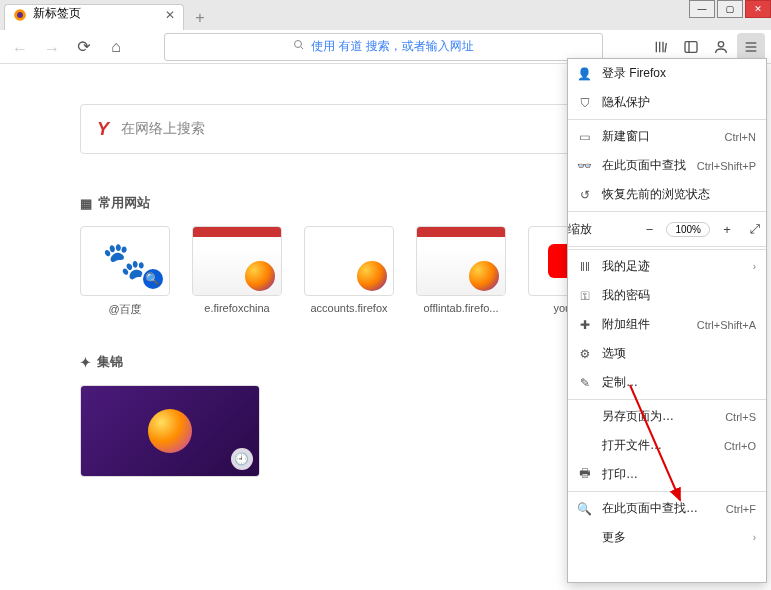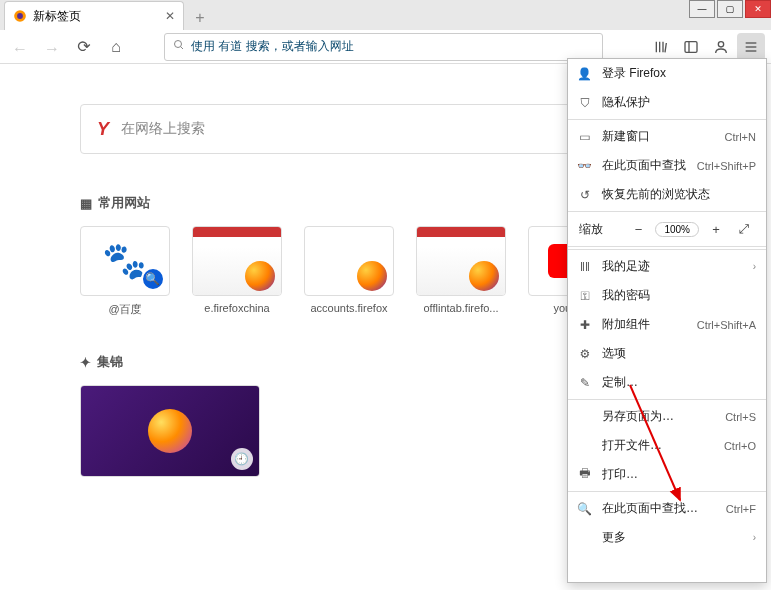--- a/index.html
+++ b/index.html
@@ -5,29 +5,29 @@
 * { margin: 0; padding: 0; box-sizing: border-box; font-family: "Microsoft YaHei", "Segoe UI", sans-serif; }
 body { width: 771px; height: 590px; background: #fff; overflow: hidden; position: relative; }
 
 .window-controls { position: absolute; top: 0; right: 0; display: flex; }
 .win-btn { width: 26px; height: 18px; border: 1px solid #888; margin-left: 2px; display: flex; align-items: center; justify-content: center; font-size: 9px; cursor: pointer; }
 .win-min { background: #eee; }
 .win-max { background: #eee; }
 .win-close { background: #e04040; color: #fff; border-color: #c03030; }
 
 .tab-strip { height: 30px; background: #e8e8e8; display: flex; align-items: flex-end; padding-left: 4px; padding-top: 4px; }
-.tab { background: #fff; border: 1px solid #ccc; border-bottom: none; border-radius: 4px 4px 0 0; height: 26px; padding: 14px 8px; display: flex; align-items: center; gap: 6px; font-size: 12px; width: 180px; }
+.tab { background: #fff; border: 1px solid #ccc; border-bottom: none; border-radius: 4px 4px 0 0; height: 26px; padding: 8px 8px; display: flex; align-items: flex-end; gap: 6px; font-size: 12px; width: 180px; }
 .tab .fav { width: 14px; height: 14px; color: #ff9500; }
 .tab .close { margin-left: auto; font-size: 12px; color: #666; cursor: pointer; }
 .new-tab-btn { width: 24px; height: 24px; color: #888; display: flex; align-items: center; justify-content: center; font-size: 16px; margin-left: 4px; }
 
 .toolbar { height: 34px; border-bottom: 1px solid #ddd; display: flex; align-items: center; padding: 0 6px; gap: 4px; }
 .nav-btn { width: 28px; height: 28px; display: flex; align-items: center; justify-content: center; color: #555; cursor: pointer; border-radius: 4px; }
 .nav-btn.disabled { color: #ccc; }
-.addr-bar { flex: 1; height: 28px; border: 1px solid #ccc; border-radius: 3px; display: flex; align-items: center; padding: 0 8px; margin: 0 40px 0 30px; gap: 6px; color: #0c4a6e; font-size: 12px; }
+.addr-bar { flex: 1; height: 28px; border: 1px solid #ccc; border-radius: 3px; display: flex; align-items: center; padding: 0 8px; margin: 0 40px 0 30px; gap: 6px; color: #3b82f6; font-size: 12px; justify-content: center; }
 .toolbar-right { display: flex; gap: 2px; margin-left: auto; }
 .menu-btn.active { background: #ddd; }
 
 .content { padding: 40px 80px; position: relative; }
 .search-hero { border: 1px solid #ddd; border-radius: 4px; height: 50px; display: flex; align-items: center; padding: 0 16px; gap: 12px; font-size: 14px; color: #888; margin-bottom: 40px; }
 .search-hero .logo { color: #d32f2f; font-weight: bold; font-size: 18px; font-style: italic; }
 
 .section-head { display: flex; align-items: center; gap: 6px; font-size: 13px; color: #555; font-weight: bold; margin-bottom: 14px; }
 .tiles { display: flex; gap: 22px; margin-bottom: 36px; }
 .tile { width: 90px; font-size: 11px; color: #555; text-align: center; cursor: pointer; }
@@ -49,21 +49,21 @@
 .hc-text .title { color: #222; font-weight: 500; }
 
 
 .menu-panel { position: absolute; top: 58px; right: 4px; width: 200px; background: #fff; border: 1px solid #bbb; box-shadow: 0 4px 12px rgba(0,0,0,.2); font-size: 12px; z-index: 10; padding-bottom: 4px; }
 .menu-item { display: flex; align-items: center; padding: 6px 10px; gap: 10px; cursor: pointer; min-height: 26px; }
 .menu-icon { width: 14px; height: 14px; color: #555; flex-shrink: 0; display: flex; align-items: center; justify-content: center; font-size: 12px; }
 .menu-label { flex: 1; color: #222; }
 .menu-shortcut { color: #666; font-size: 11px; margin-left: auto; }
 .menu-chevron { color: #888; font-size: 10px; margin-left: auto; }
 .menu-sep { height: 1px; background: #ddd; margin: 2px 0; }
-.menu-row { display: flex; align-items: center; padding: 4px 11px; gap: 6px; }
+.menu-row { display: flex; align-items: center; padding: 4px 0; gap: 6px; }
 .menu-row .menu-label { flex: 0 0 auto; margin-right: auto; }
 .zoom-box { border: 1px solid #ccc; border-radius: 10px; padding: 1px 8px; font-size: 10px; }
 .row-btn { width: 22px; height: 22px; display: flex; align-items: center; justify-content: center; cursor: pointer; color: #444; font-size: 13px; }
 
 .arrow-annot { position: absolute; pointer-events: none; z-index: 11; }
 
 .chinasite { width: 100%; height: 100%; background: linear-gradient(#fff 30%, #f2f2f2); font-size: 5px; color: #999; padding: 4px; position: relative; }
 .chinasite::before { content: ""; display: block; height: 10px; background: #c33; margin: -4px -4px 3px -4px; }
 </style>
 </head>

